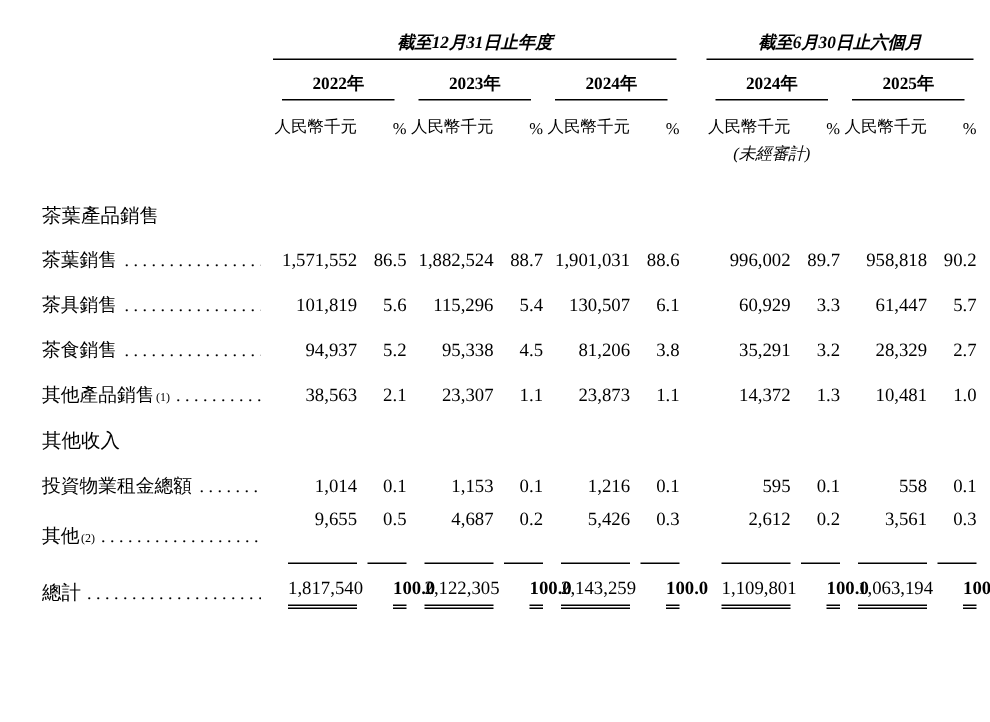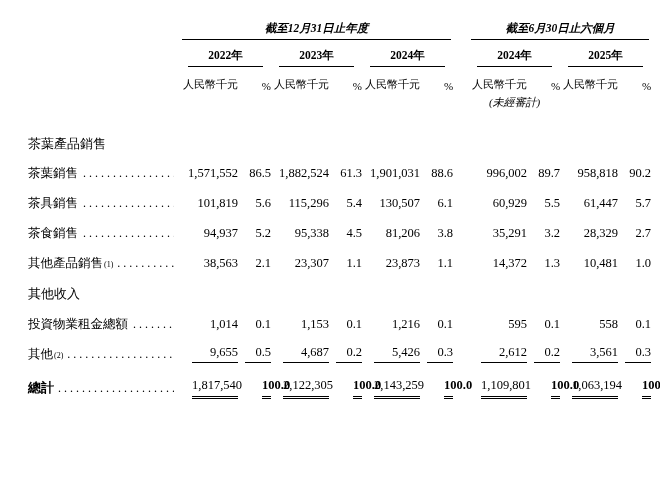--- a/index.html
+++ b/index.html
@@ -43,29 +43,29 @@
   .pctu { text-align: right; padding-right: 7px; }
   tr.noterow td { height: 22px; vertical-align: top; font-style: italic; font-size: 11px; text-align: center; padding-top: 3px; margin-top: 36px; }
 
   
   tr.section td { font-weight: normal; font-size: 13px; height: 31px; vertical-align: middle; }
   tr.section.first td { padding-top: 16px; height: 44px; }
   tr.data td, tr.total td { height: 30px; vertical-align: middle; font-size: 12.5px; }
   tr.total td { height: 38px; }
   .labwrap { display: flex; align-items: baseline; padding-right: 6px; }
   .rlabel { white-space: nowrap; font-size: 12.5px; }
-  tr.total .rlabel { font-weight: bold; font-size: 13px; }
+  tr.total .rlabel { font-weight: normal; font-size: 13px; }
   sup.fn { font-size: 8px; line-height: 0; margin-left: 1px; }
   .dots { flex: 1; overflow: hidden; white-space: nowrap; margin-left: 4px; }
   .dots::after {
     content: ". . . . . . . . . . . . . . . . . . . . . . . . . . . . . . . . . . . .";
     font-size: 12px;
   }
   .num { text-align: right; }
-  .ul { border-bottom: 1px solid #000; padding-bottom: 2px; margin-left: 12px; }
+  .ul { border-bottom: 1px solid #000; padding-bottom: 21px; margin-left: 12px; }
   td.pctn .ul { margin-left: 7px; text-align: right; }
   .dl { border-bottom: 3px double #000; padding-bottom: 3px; margin-left: 12px; }
   td.pctn .dl { margin-left: 24px; font-weight: bold; }
 </style>
 </head>
 <body>
 
 <div class="page">
 
   <table class="rev">
@@ -147,21 +147,21 @@
       <td>
             <div class="labwrap">
               <span class="rlabel">茶葉銷售</span>
               <sup class="fn"></sup>
               <span class="dots"></span>
             </div>
           </td>
       <td class="num">1,571,552</td>
       <td class="num pctn">86.5</td>
       <td class="num">1,882,524</td>
-      <td class="num pctn">61.3</td>
+      <td class="num pctn">88.7</td>
       <td class="num">1,901,031</td>
       <td class="num pctn">88.6</td>
       <td></td>
       <td class="num">996,002</td>
       <td class="num pctn">89.7</td>
       <td class="num">958,818</td>
       <td class="num pctn">90.2</td>
     </tr>
 
 
@@ -174,21 +174,21 @@
             </div>
           </td>
       <td class="num">101,819</td>
       <td class="num pctn">5.6</td>
       <td class="num">115,296</td>
       <td class="num pctn">5.4</td>
       <td class="num">130,507</td>
       <td class="num pctn">6.1</td>
       <td></td>
       <td class="num">60,929</td>
-      <td class="num pctn">5.5</td>
+      <td class="num pctn">3.3</td>
       <td class="num">61,447</td>
       <td class="num pctn">5.7</td>
     </tr>
 
     <tr class="data">
       <td>
             <div class="labwrap">
               <span class="rlabel">茶食銷售</span>
               <sup class="fn"></sup>
               <span class="dots"></span>

